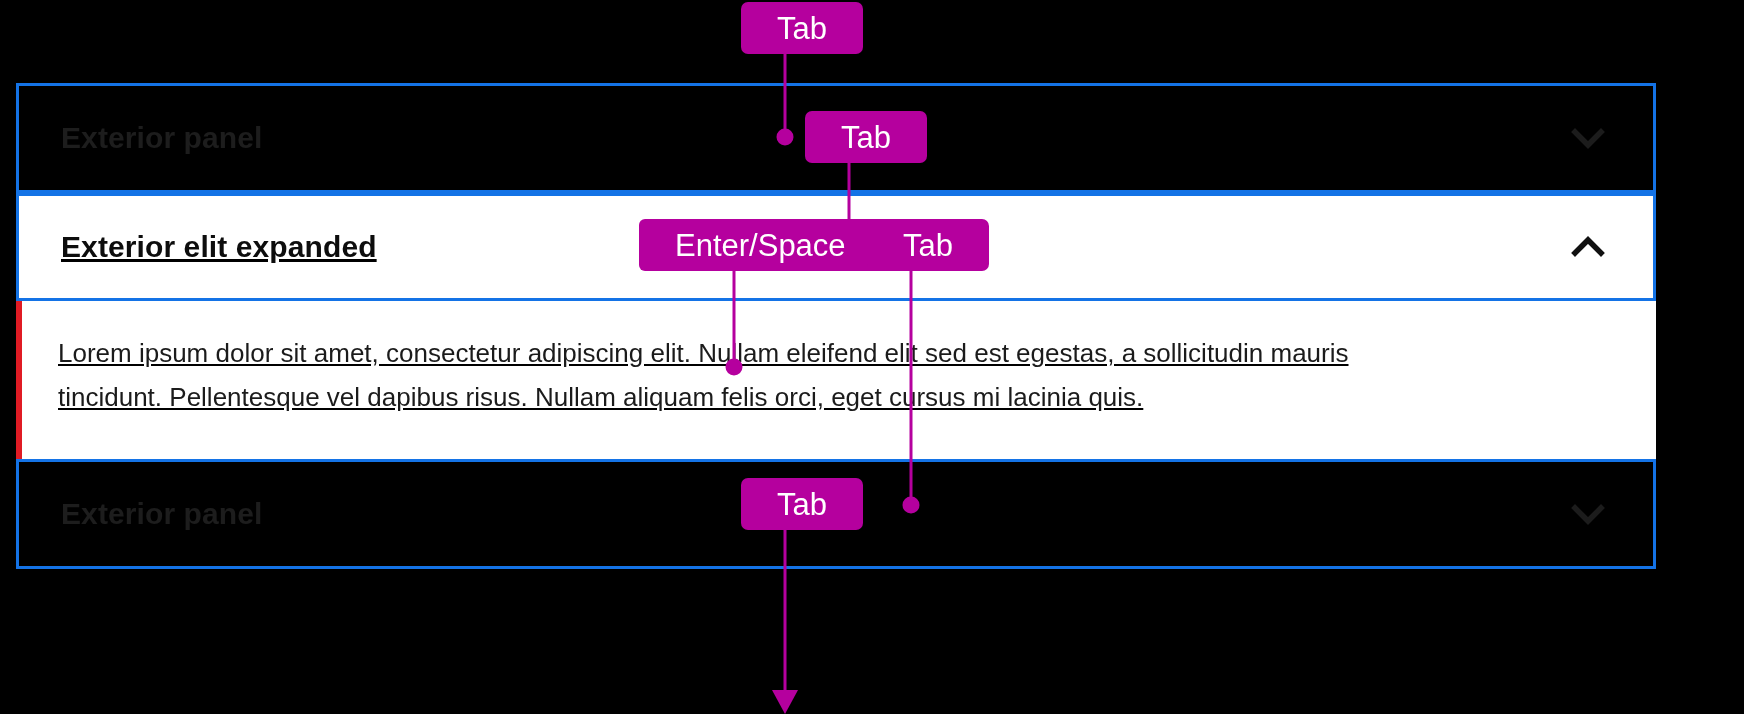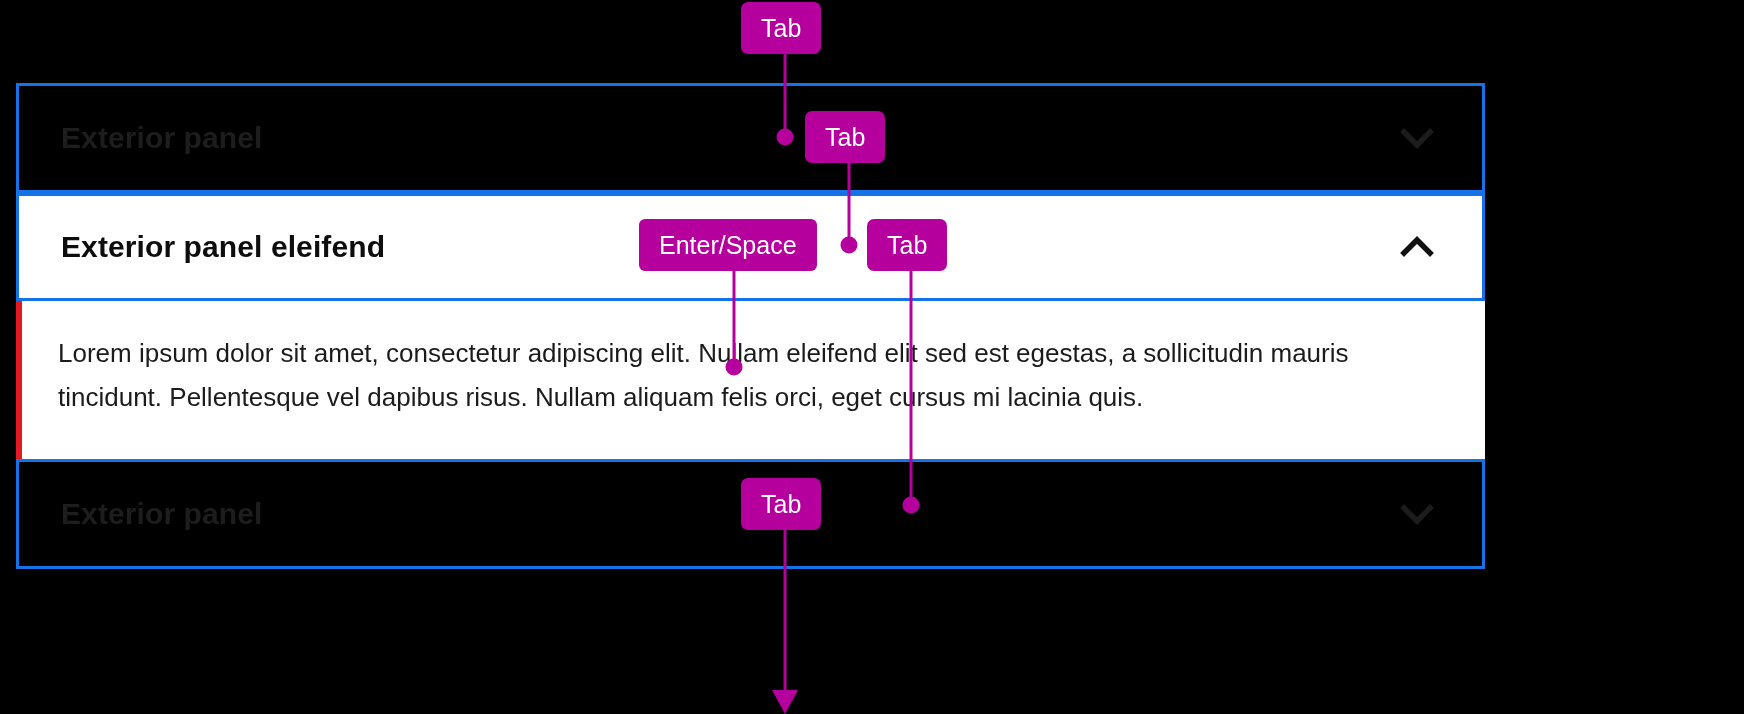--- a/index.html
+++ b/index.html
@@ -20,21 +20,22 @@
   
   .stack {
     position: absolute;
     left: 16px;
     top: 83px;
     width: 1712px;
   }
 
   .panel {
     position: relative;
-    width: 1469px;
+    width: 1640px;
+    text-decoration: underline;
   }
 
   
   .panel-header {
     position: relative;
     height: 110px;
     display: flex;
     align-items: center;
     padding: 0 34px 0 42px;
     background: #0a0a0a;
@@ -96,27 +97,27 @@
     inset: 0;
     pointer-events: none;
   }
   .overlay svg { display: block; }
 
   .badge {
     position: absolute;
     background: #b5009e;
     color: #ffffff;
     border-radius: 7px;
-    font-size: 25px;
+    font-size: 31px;
     line-height: 1;
     display: flex;
     align-items: center;
     justify-content: center;
     height: 52px;
-    padding: 0 20px;
+    padding: 0 36px;
     white-space: nowrap;
     pointer-events: auto;
     cursor: default;
   }
 </style>
 </head>
 <body>
 
 <div class="stack">
 
@@ -126,21 +127,21 @@
       <span class="chev">
         <svg width="42" height="42" viewBox="0 0 42 42" aria-hidden="true">
           <path d="M8 15 L21 28 L34 15" fill="none" stroke="#1c1c1c" stroke-width="5.5" stroke-linecap="square" stroke-linejoin="miter"></path>
         </svg>
       </span>
     </div>
   </div>
 
   <div class="panel panel-expanded">
     <div class="panel-header">
-      <span class="title">Exterior panel eleifend</span>
+      <span class="title">Exterior elit expanded</span>
       <span class="chev">
         <svg width="42" height="42" viewBox="0 0 42 42" aria-hidden="true">
           <path d="M8 27 L21 14 L34 27" fill="none" stroke="#111111" stroke-width="5.5" stroke-linecap="square" stroke-linejoin="miter"></path>
         </svg>
       </span>
     </div>
     <div class="panel-body">
       <p>Lorem ipsum dolor sit amet, consectetur adipiscing elit. Nullam eleifend elit sed est egestas, a sollicitudin mauris tincidunt. Pellentesque vel dapibus risus. Nullam aliquam felis orci, eget cursus mi lacinia quis.</p>
     </div>
   </div>

